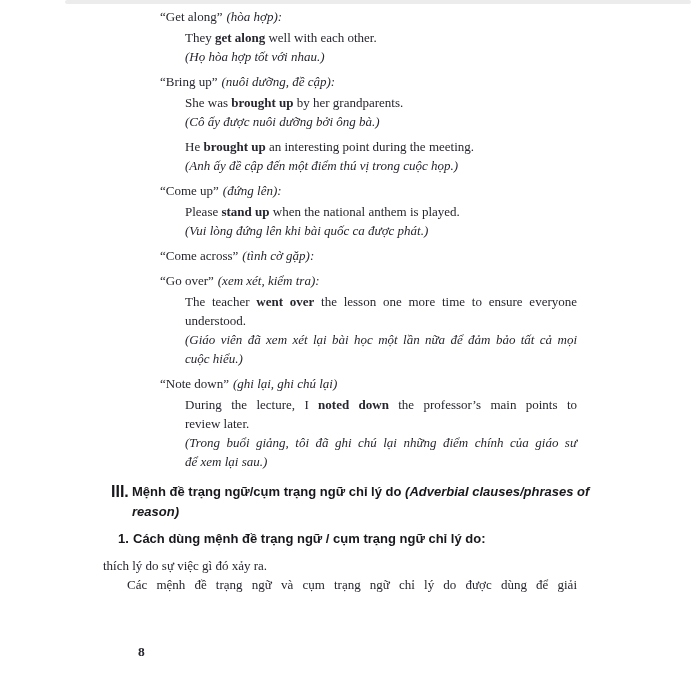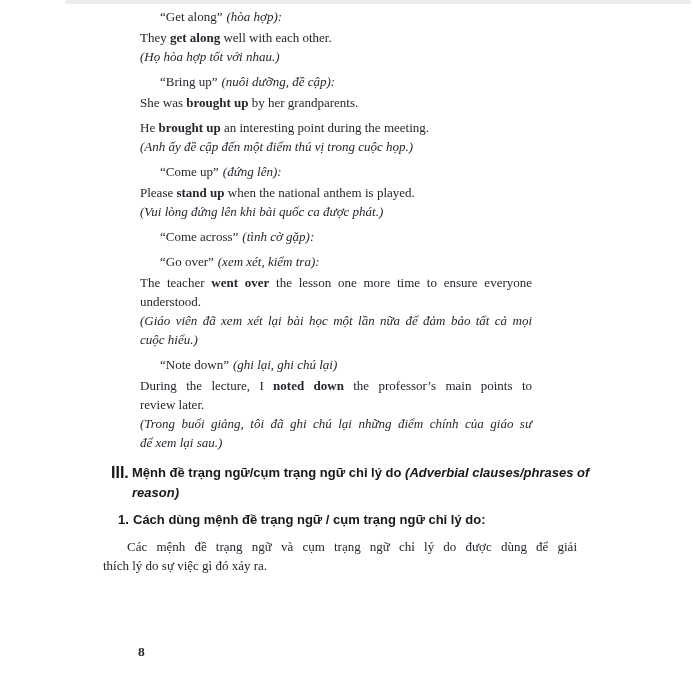--- a/index.html
+++ b/index.html
@@ -8,21 +8,21 @@
     font-family:"Liberation Serif","DejaVu Serif",serif;color:#26262e;
   }
   .top-edge{position:absolute;top:0;left:65px;right:2px;height:4px;background:#ececec;border-radius:2px;}
   .content{position:absolute;left:103px;top:4px;width:474px;padding-top:3px;}
   .line{font-size:13px;line-height:19px;}
   .line.just{text-align:justify;text-align-last:justify;}
   .line.fl-indent{text-indent:24px;}
   .phrase-line{font-size:13px;line-height:19px;margin-bottom:2px;}
   .phrase-line .gloss{font-style:italic;margin-left:4px;}
   .entry + .entry{margin-top:6px;}
-  .example{margin-left:37px;width:392px;}
+  .example{margin-left:82px;width:392px;}
   .example + .example{margin-top:6px;}
   .example .vi{font-style:italic;}
   .phrase-line{margin-left:57px;}
   b{font-weight:bold;}
   .sec-head{
     display:flex;margin:11px 0 0 8px;
     font-family:"Liberation Sans","DejaVu Sans",sans-serif;font-weight:bold;
     color:#17171c;
   }
   .sec-num{flex:0 0 auto;width:21px;font-size:16px;line-height:20px;}
@@ -58,20 +58,23 @@
             <div class="vi">
               <div class="line">(Họ hòa hợp tốt với nhau.)</div>
             </div>
           </div>
         </div>
         <div class="entry">
           <div class="phrase-line"><span class="phrase">“Bring up”</span><span class="gloss">(nuôi dưỡng, đề cập):</span></div>
           <div class="example">
             <div class="en">
               <div class="line"><span>She was </span><b>brought up</b><span> by her grandparents.</span></div>
+            </div>
+            <div class="vi">
+              <div class="line">(Cô ấy được nuôi dưỡng bởi ông bà.)</div>
             </div>
           </div>
           <div class="example">
             <div class="en">
               <div class="line"><span>He </span><b>brought up</b><span> an interesting point during the meeting.</span></div>
             </div>
             <div class="vi">
               <div class="line">(Anh ấy đề cập đến một điểm thú vị trong cuộc họp.)</div>
             </div>
           </div>
@@ -125,19 +128,19 @@
           <div class="line"><i>reason)</i></div>
         </div>
     </div>
 
     <div class="sub-head">
       <span class="sub-num">1.</span>
       <span class="sub-title">Cách dùng mệnh đề trạng ngữ / cụm trạng ngữ chỉ lý do:</span>
     </div>
 
     <div class="para" id="para">
+        <div class="line">thích lý do sự việc gì đó xảy ra.</div>
         <div class="line just fl-indent">Các mệnh đề trạng ngữ và cụm trạng ngữ chỉ lý do được dùng để giải</div>
-        <div class="line">thích lý do sự việc gì đó xảy ra.</div>
       </div>
   </div>
 
   <div class="page-number">8</div>
 </div>
 
 </body></html>

